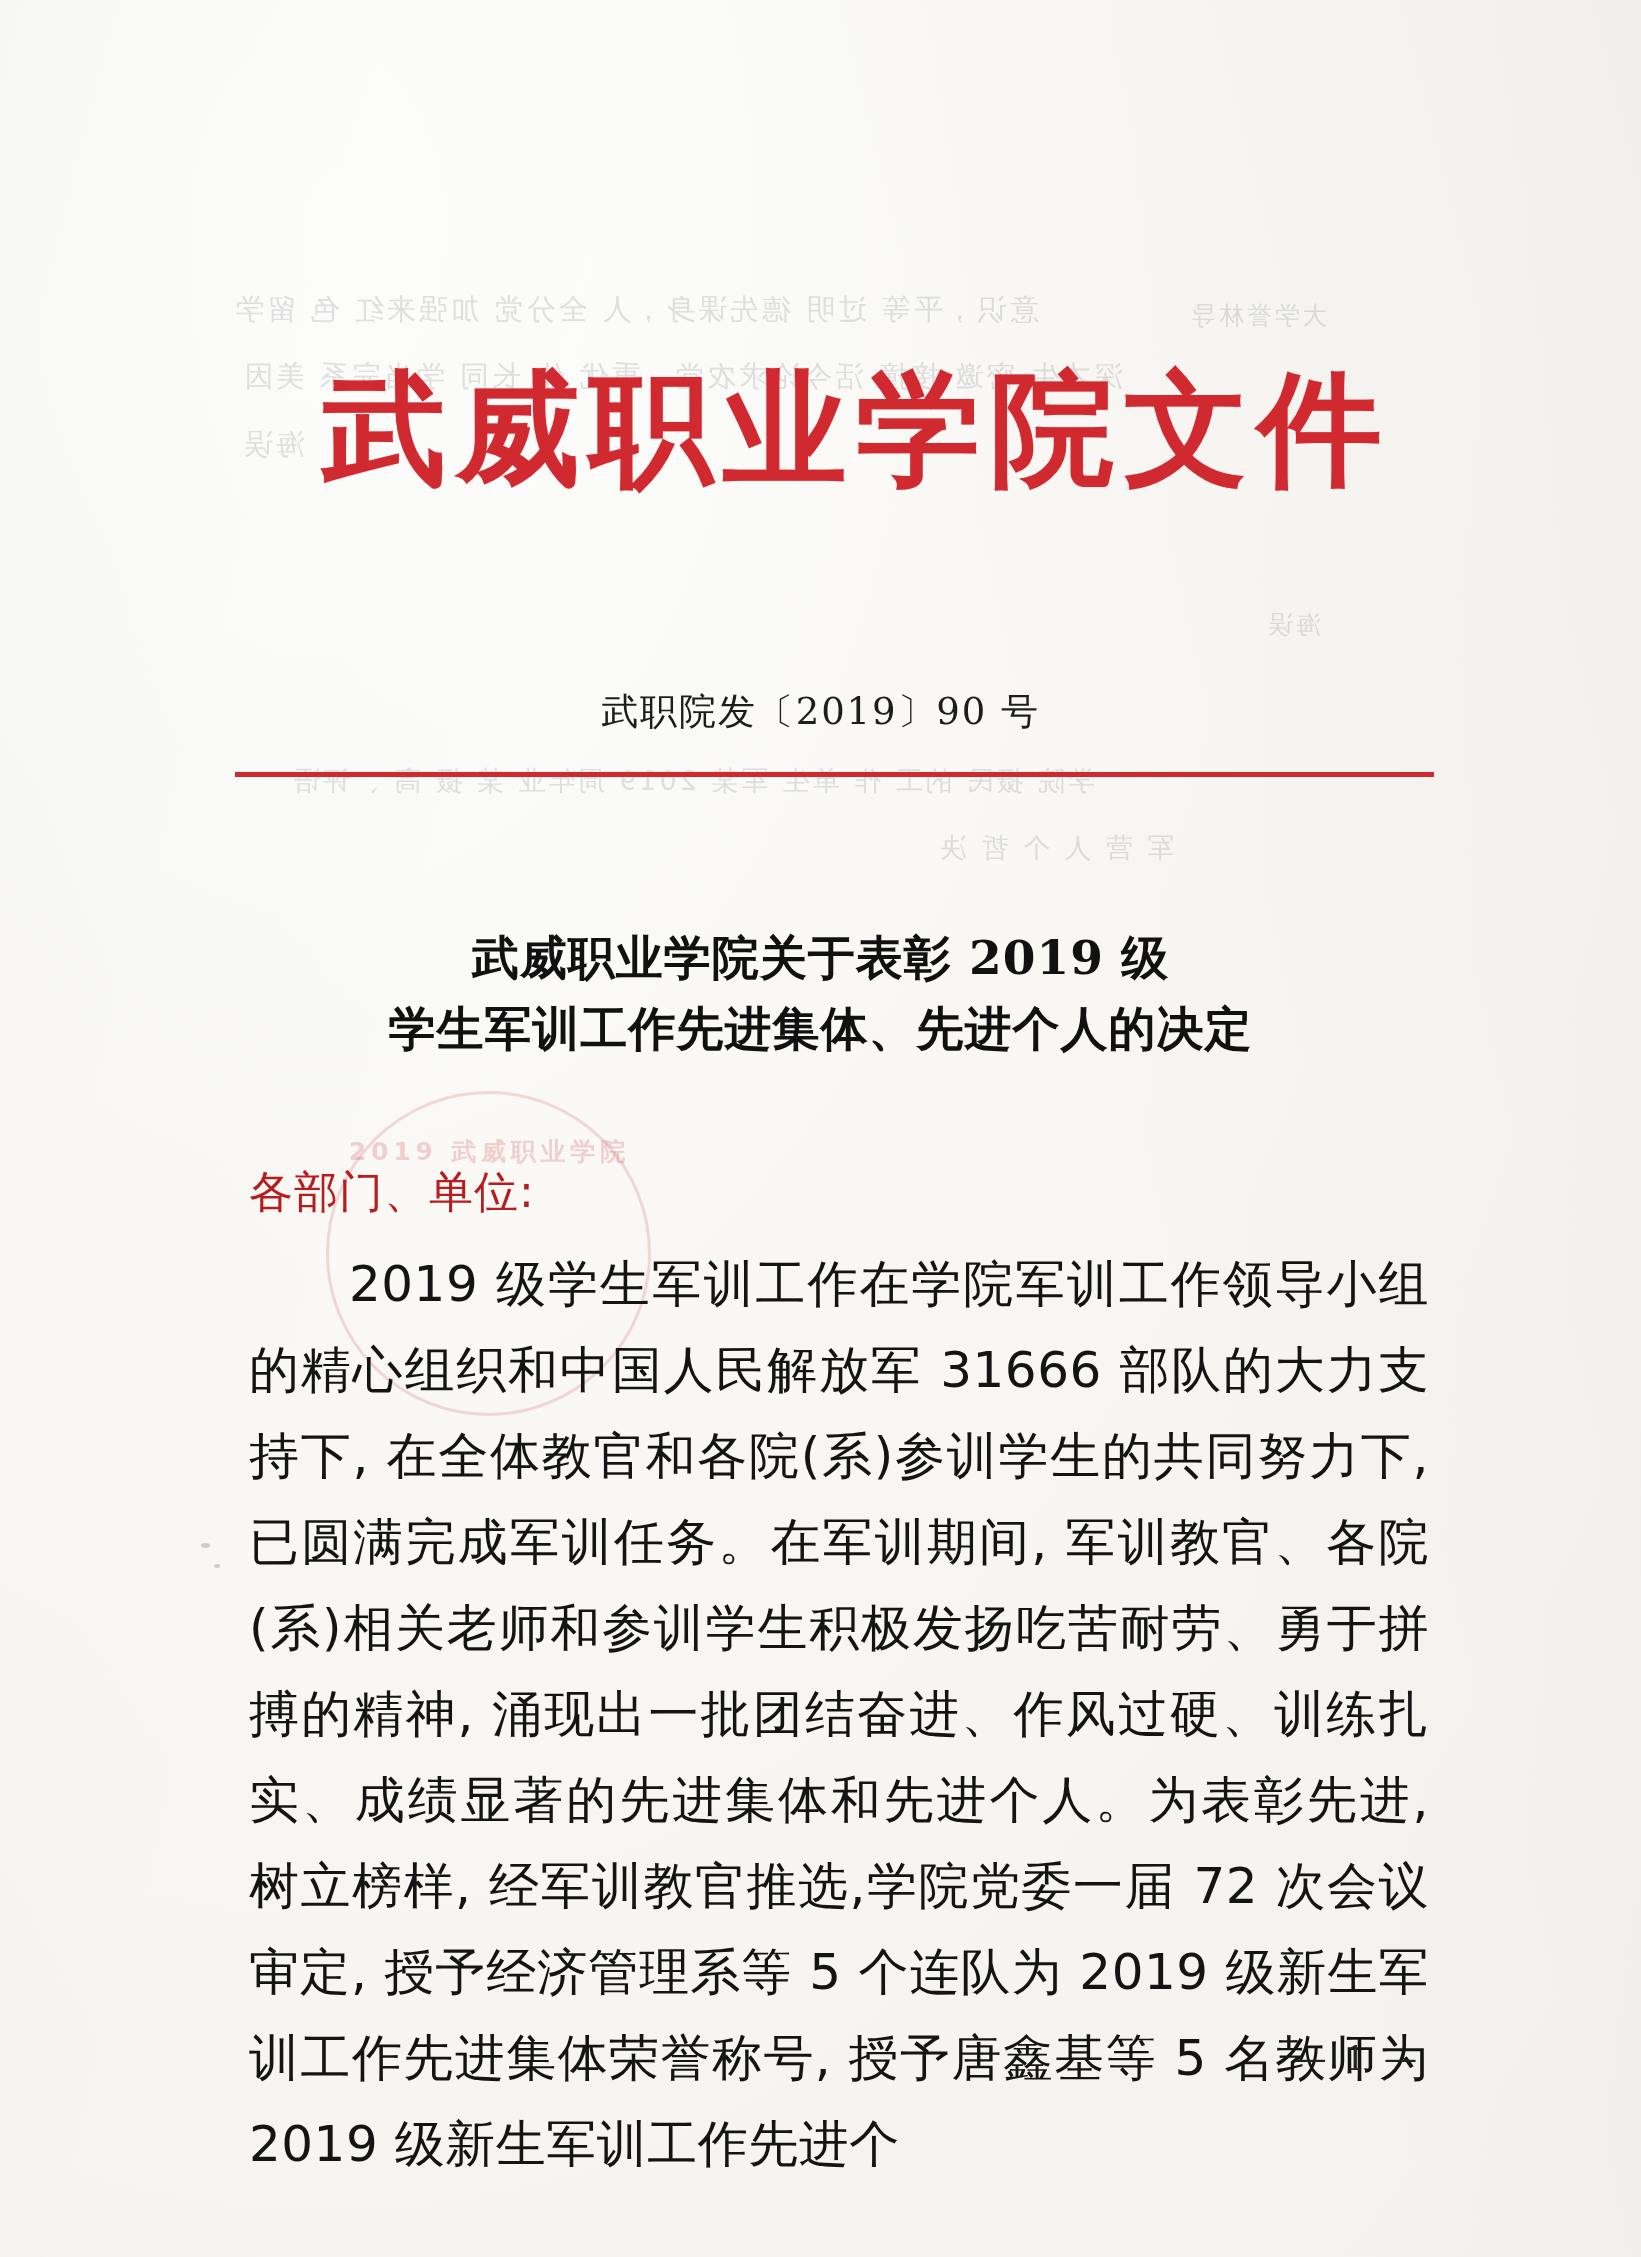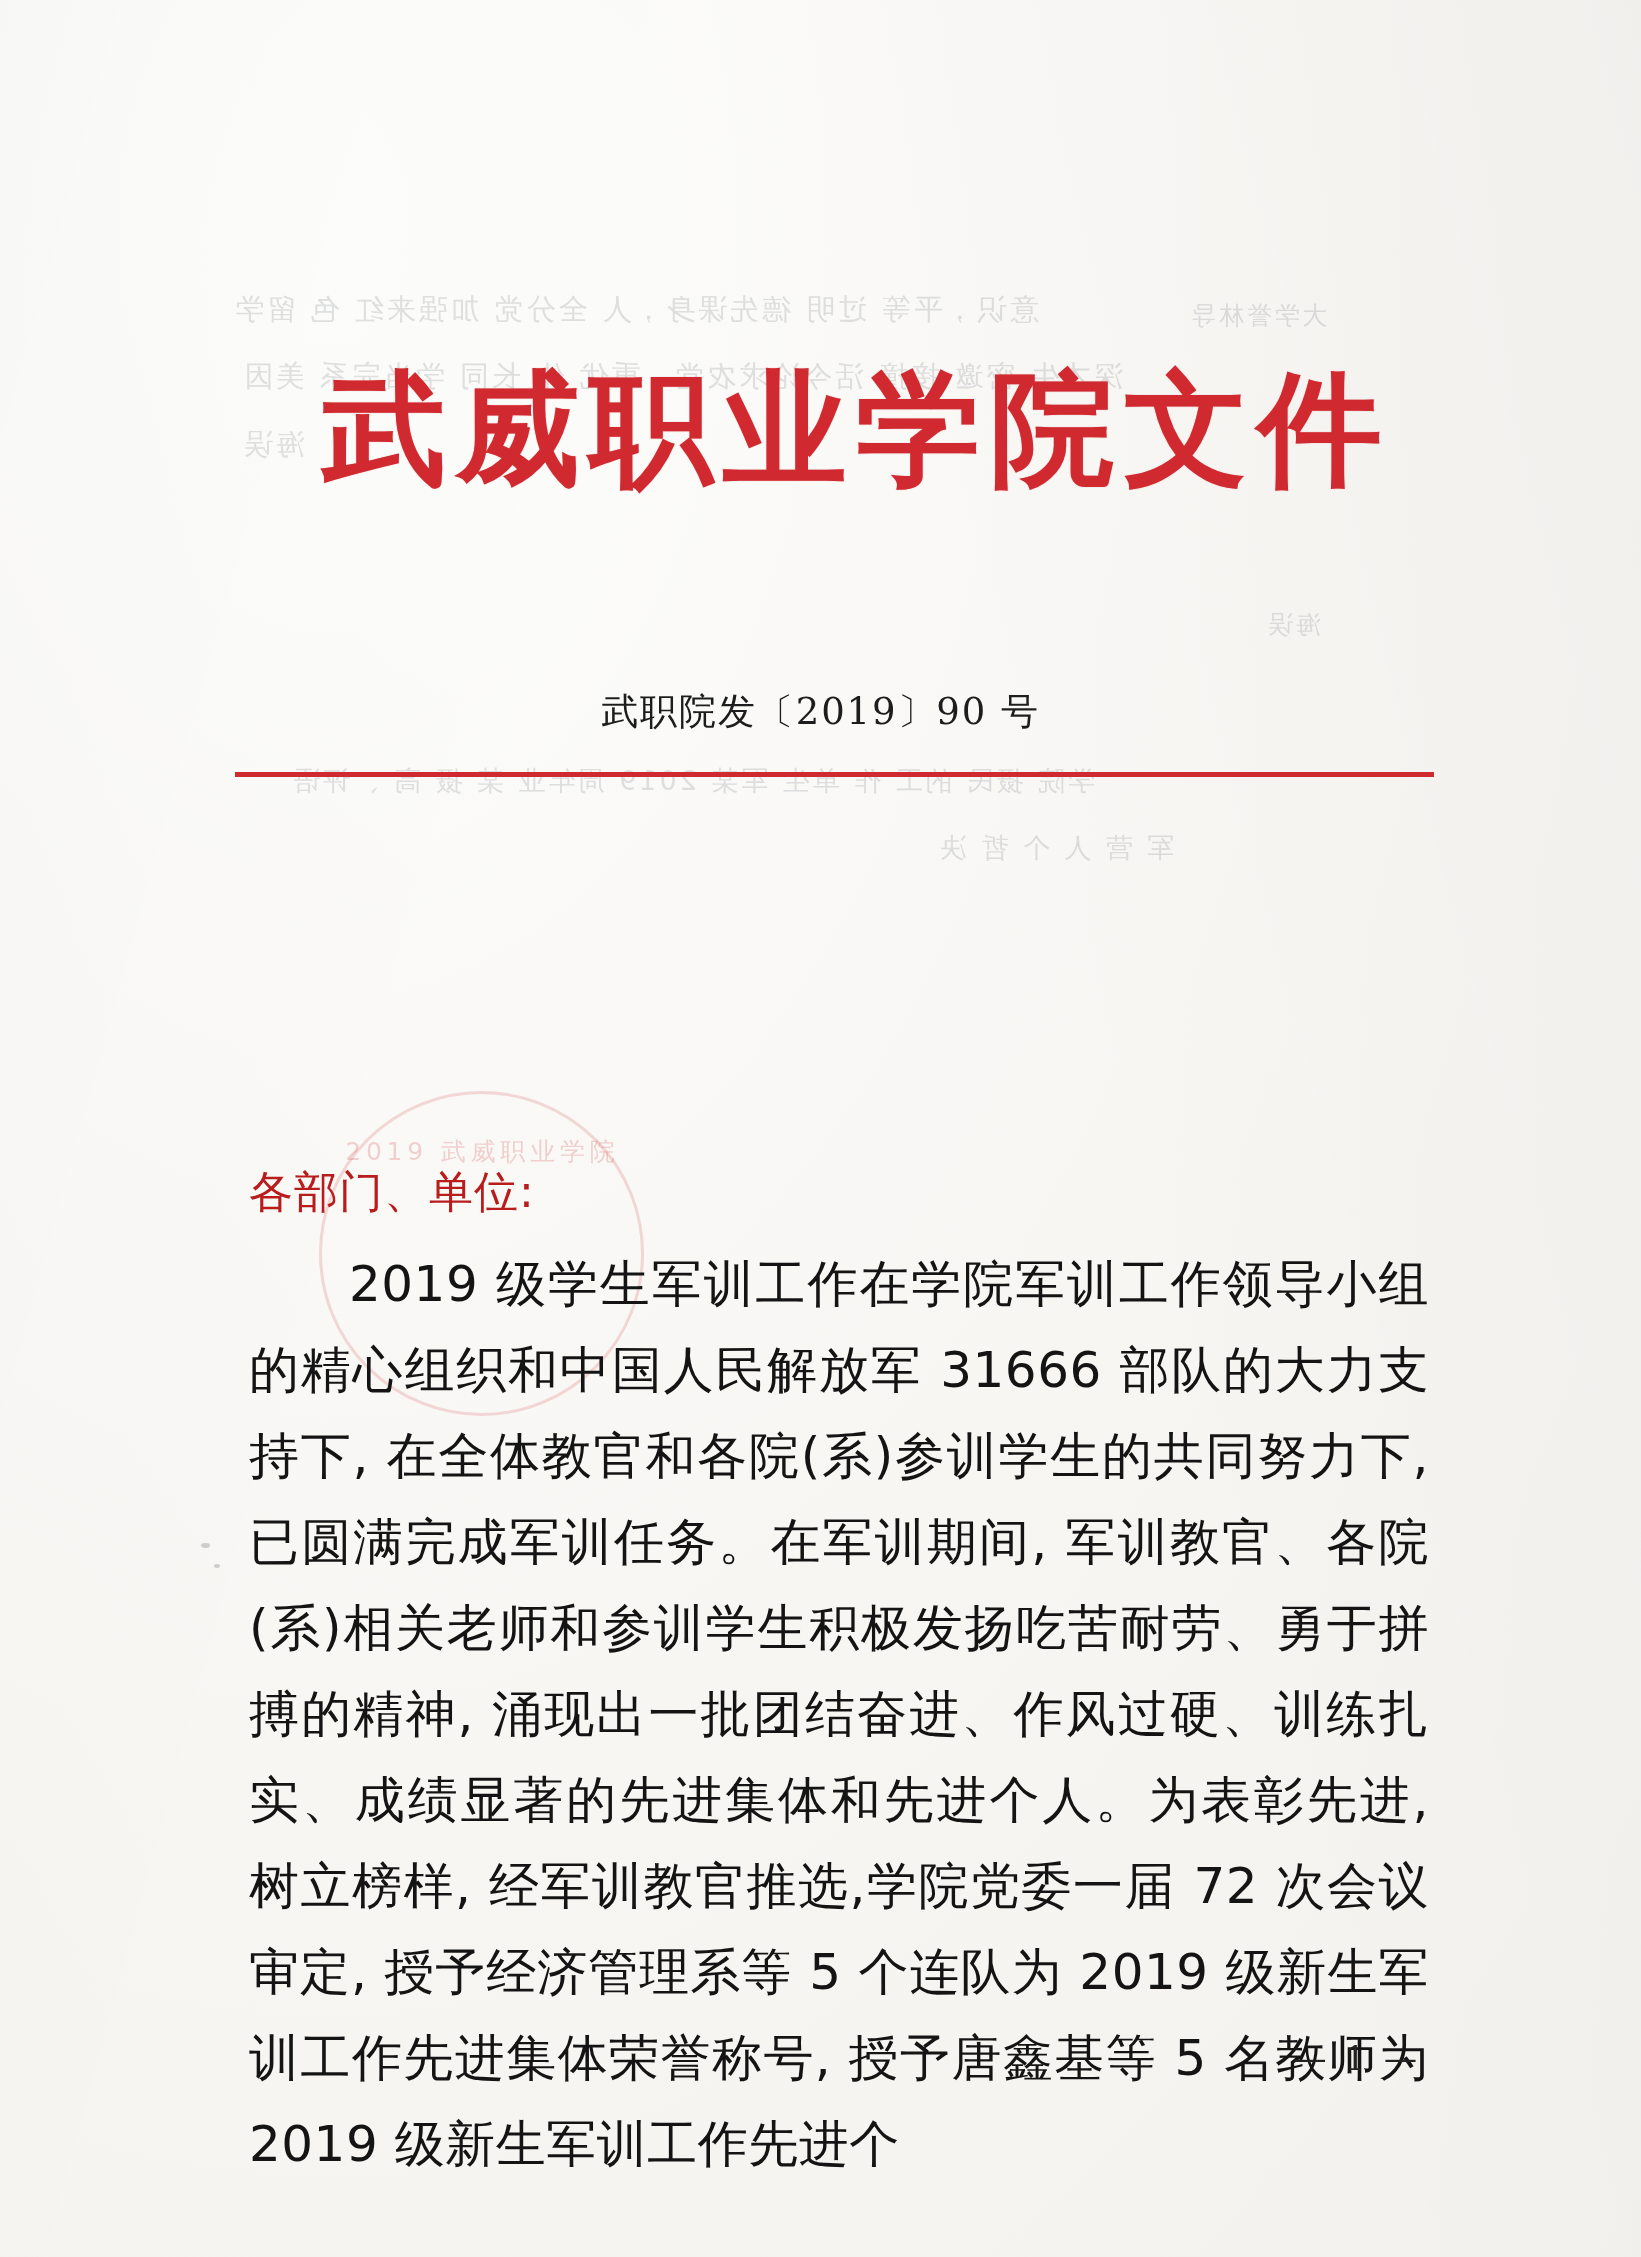--- a/index.html
+++ b/index.html
@@ -143,27 +143,28 @@
     font-size: 33px;
     letter-spacing: 3.9px;
     color: #222222;
     font-family: "DejaVu Serif", "Liberation Serif", serif;
   }
 
   
   .seal {
     position: absolute;
     top: 1091px;
-    left: 319px;
+    left: 326px;
     width: 319px;
     height: 319px;
     border-radius: 50%;
     border: 3.9px solid rgba(203, 60, 60, 0.18);
     z-index: 2;
     pointer-events: none;
+    font-weight: bold;
   }
   .seal .seal-text {
     position: absolute;
     top: 41px;
     left: 15.4px;
     width: 290px;
     text-align: center;
     font-size: 25px;
     letter-spacing: 4.8px;
     color: rgba(203, 60, 60, 0.22);
@@ -199,20 +200,24 @@
 <div class="speck" style="top:1564px; left:214px; width:5.8px; height:3.9px;"></div>
 
 <div class="content">
 
   <div class="masthead">武威职业学院文件</div>
 
   <div class="doc-number">武职院发〔2019〕90 号</div>
 
   <div class="red-rule"></div>
 
+  <div class="title">
+    <span class="line">武威职业学院关于表彰 2019 级</span>
+    <span class="line">学生军训工作先进集体、先进个人的决定</span>
+  </div>
 
   <div class="salutation">各部门、单位:</div>
 
   <div class="body-text">2019 级学生军训工作在学院军训工作领导小组的精心组织和中国人民解放军 31666 部队的大力支持下, 在全体教官和各院(系)参训学生的共同努力下, 已圆满完成军训任务。在军训期间, 军训教官、各院(系)相关老师和参训学生积极发扬吃苦耐劳、勇于拼搏的精神, 涌现出一批团结奋进、作风过硬、训练扎实、成绩显著的先进集体和先进个人。为表彰先进, 树立榜样, 经军训教官推选,学院党委一届 72 次会议审定, 授予经济管理系等 5 个连队为 2019 级新生军训工作先进集体荣誉称号, 授予唐鑫基等 5 名教师为 2019 级新生军训工作先进个</div>
 
   <div class="page-number">— 1 —</div>
 
 </div>
 
 

